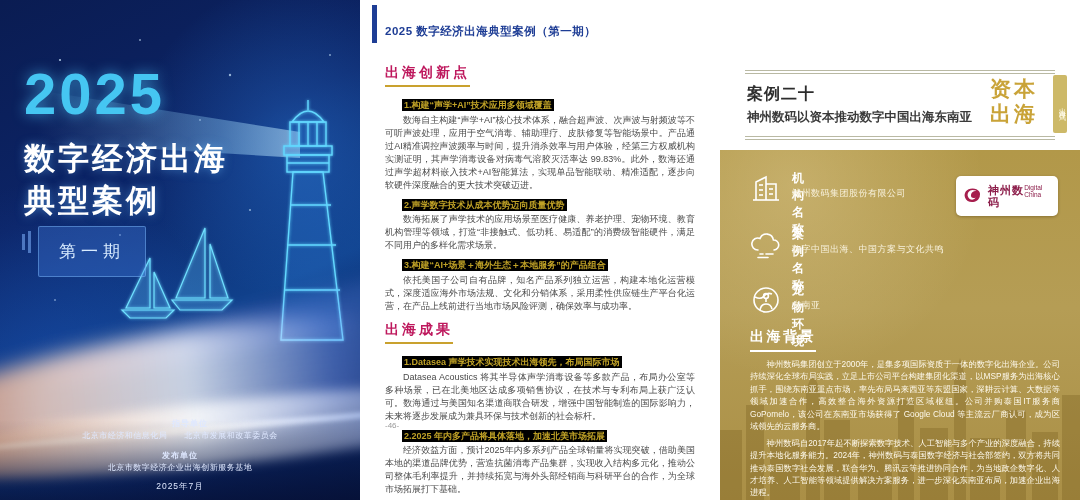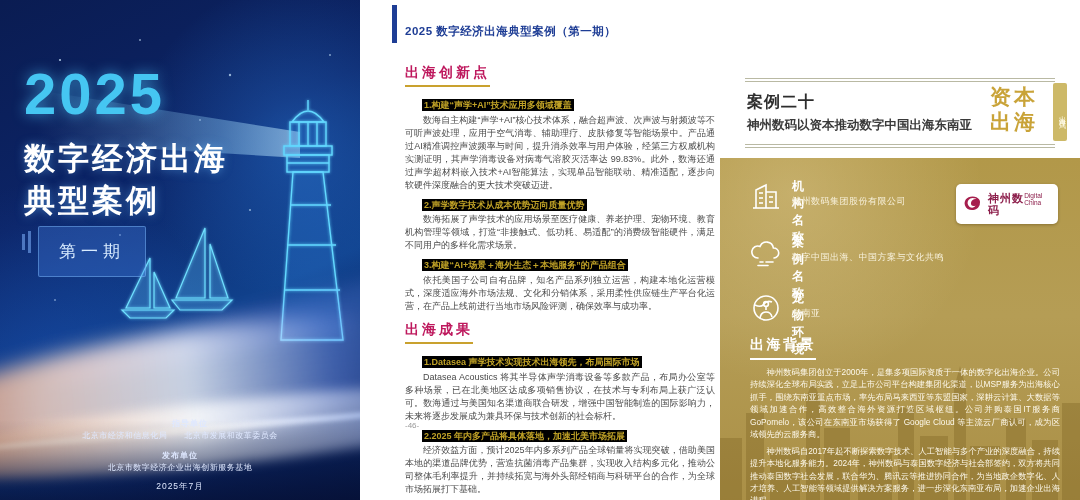--- a/index.html
+++ b/index.html
@@ -37,33 +37,33 @@
   .issue-badge { position:absolute; left:38px; top:226px; padding:13px 20px; font-size:17px; letter-spacing:5px;
     color:#d9ecff; background:rgba(70,130,230,.32); border:1px solid rgba(130,190,255,.45); border-radius:2px; }
   .cover-footer { position:absolute; left:0; width:100%; text-align:center; color:#dfe8ff; }
   .cf-label { top:418px; font-size:8px; font-weight:700; letter-spacing:1px;padding-left:20px; }
   .cf-orgs  { top:430px; font-size:8px; letter-spacing:.5px; }
   .cf-label2{ top:450px; font-size:8px; font-weight:700; letter-spacing:1px; }
   .cf-org2  { top:462px; font-size:8px; letter-spacing:.5px; }
   .cf-date  { top:481px; font-size:8.5px; letter-spacing:1px; }
 
   
-  .page { position:absolute; left:380px; top:0; width:360px; height:448px; background:#ffffff; }
+  .page { position:absolute; left:360px; top:0; width:360px; height:448px; background:#ffffff; }
   .ph-bar { position:absolute; left:12px; top:5px; width:5px; height:38px; background:#1e3d95; }
   .ph-text { position:absolute; left:25px; top:24px; font-size:11.5px; font-weight:800; color:#1e3d95; letter-spacing:.5px; }
   .page-body { position:absolute; left:25px; right:25px; top:58px; }
   .gold-h { display:inline-block; font-size:14px; font-weight:800; letter-spacing:3px; color:#be185d;
     border-bottom:2.5px solid #c9a12e; padding-bottom:3px; margin:6px 0 5px; }
   .sub-line { padding-left:17px; margin-top:2px; }
   .sub { display:inline; font-size:9px; font-weight:700; color:#bfa126; background:#000000; padding:1px 2px; line-height:1.5; }
   .body-p { font-size:9px; line-height:1.45; color:#4a4a4a; text-align:justify; text-indent:2em; margin:1px 0 2px; }
   .page-num { position:absolute; left:25px; bottom:18px; font-size:8px; color:#9a9a9a; }
 
   
-  .case { position:absolute; left:720px; top:8px; width:360px; height:444px; background:#ffffff; }
+  .case { position:absolute; left:720px; top:0; width:360px; height:444px; background:#ffffff; }
   .rule { position:absolute; left:25px; right:25px; height:4px; border-top:1px solid #b9b9a3; border-bottom:1px solid #b9b9a3; }
   .rule-top { top:70px; }
   .rule-bot { top:136px; }
   .case-no { position:absolute; left:27px; top:84px; font-size:16px; font-weight:800; color:#2d2d2d; letter-spacing:1px; }
   .case-title { position:absolute; left:27px; top:109px; font-size:12.5px; font-weight:700; color:#3a3a3a; }
   .tag-main { position:absolute; left:270px; top:76px; width:60px; font-size:21px; font-weight:800; color:#c9a338;
     line-height:1.2; letter-spacing:3px; text-align:left; }
   .tag-side { position:absolute; left:333px; top:75px; width:14px; height:58px; background:#cdb968; border-radius:2px;
     color:#fffbe8; font-size:7px; letter-spacing:2px; writing-mode:vertical-rl; text-align:center; padding-top:3px; }
   .gold-panel { position:absolute; left:0; top:150px; width:360px; height:350px; overflow:hidden;

